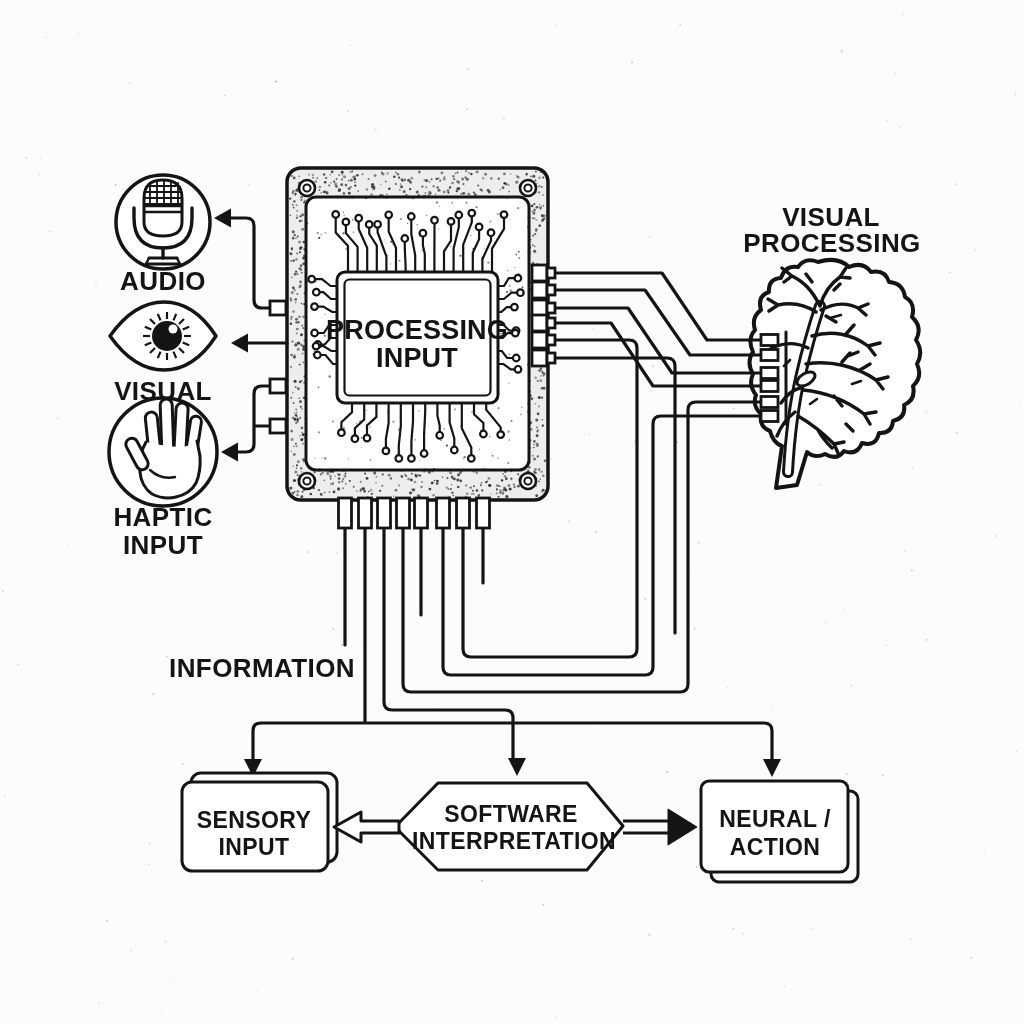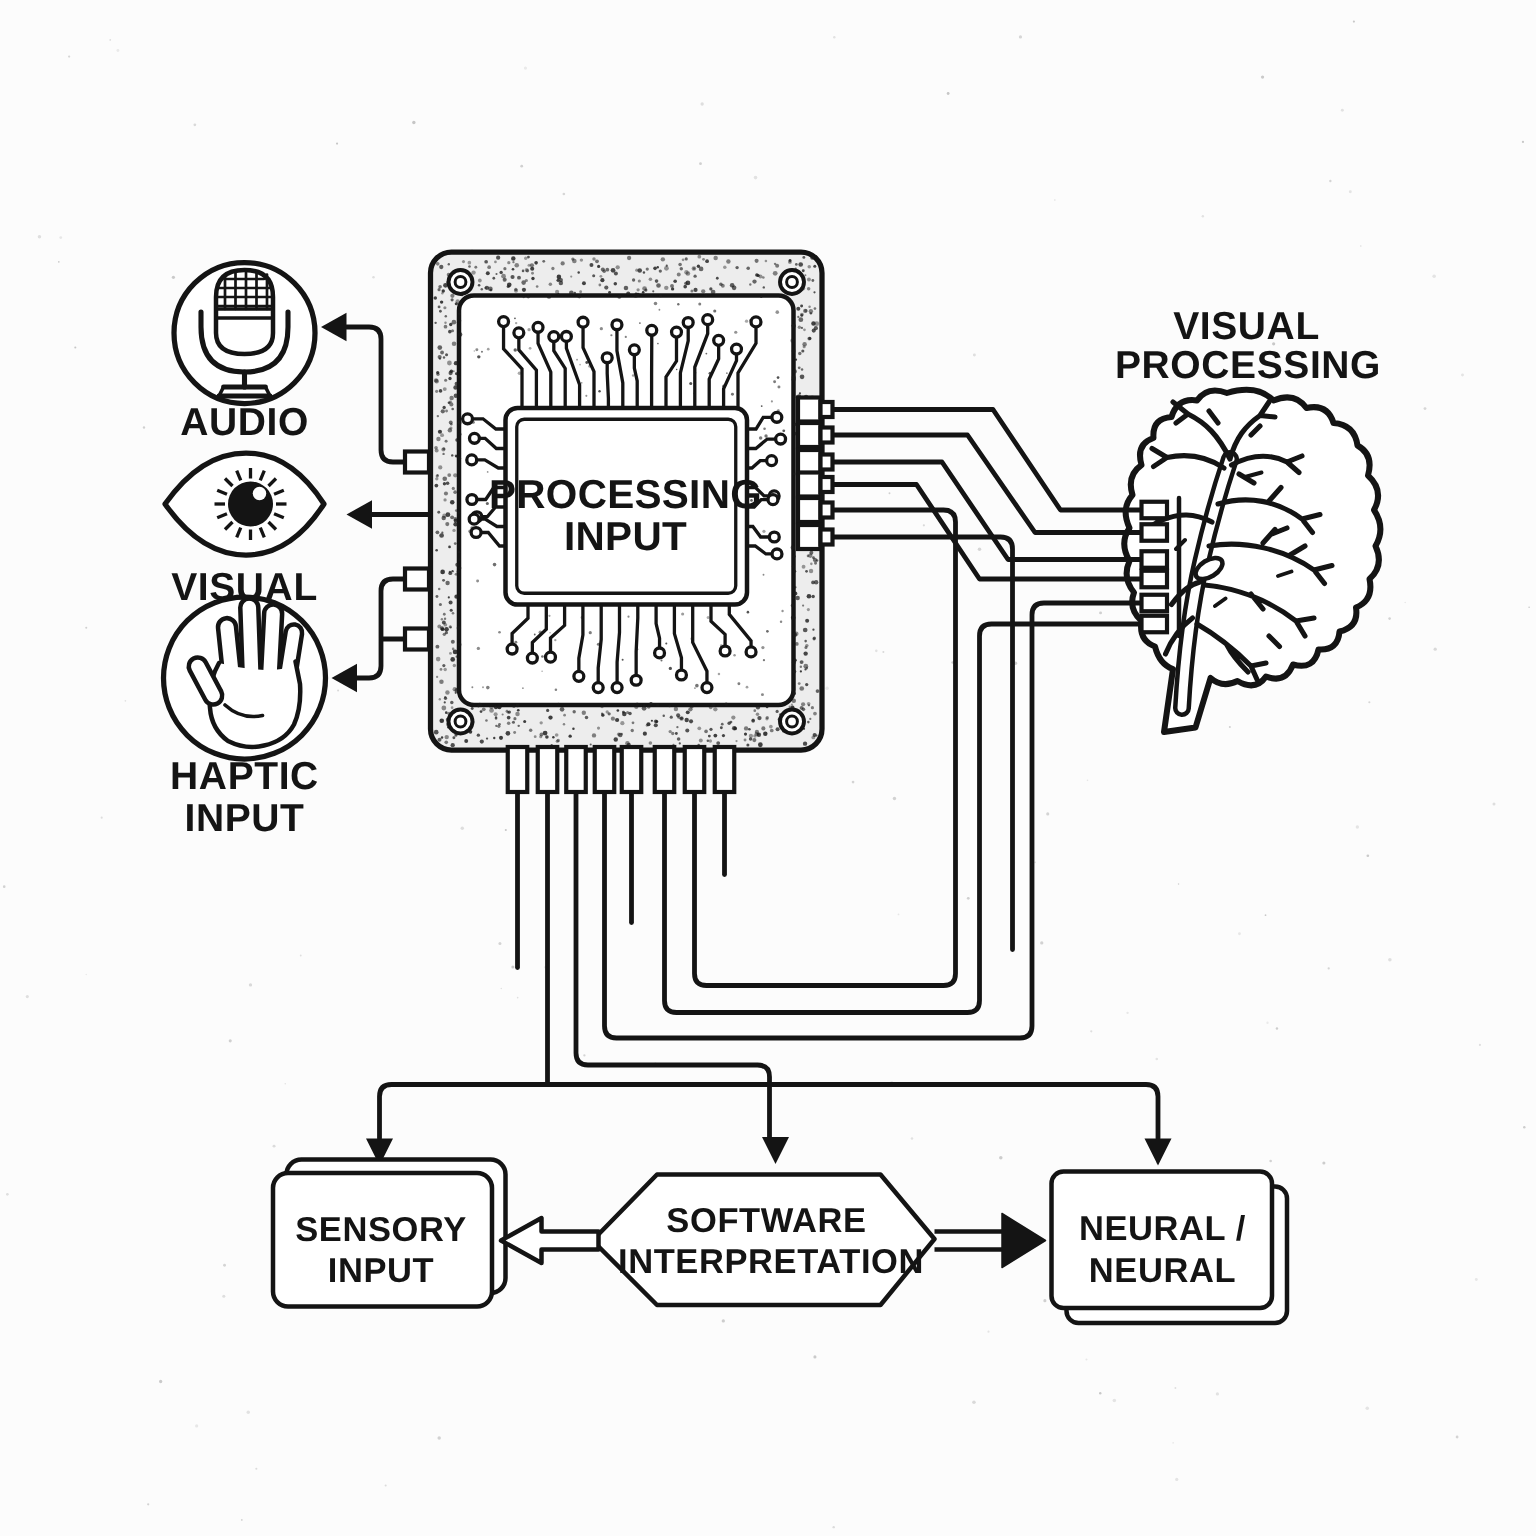--- a/index.html
+++ b/index.html
@@ -1328,19 +1328,20 @@
 </svg>
 
   <div class="lbl s26" style="left:163px;top:281px">AUDIO</div>
   <div class="lbl s26" style="left:163px;top:391px">VISUAL</div>
   <div class="lbl s26" style="left:163px;top:517px">HAPTIC</div>
   <div class="lbl s26" style="left:163px;top:545px">INPUT</div>
   <div class="lbl s21" style="left:417px;top:330px">PROCESSING</div>
   <div class="lbl s21" style="left:417px;top:358px">INPUT</div>
   <div class="lbl s26" style="left:831px;top:217px">VISUAL</div>
   <div class="lbl s26" style="left:832px;top:243px">PROCESSING</div>
+  <div class="lbl s26" style="left:262px;top:668px">INFORMATION</div>
   <div class="lbl s23" style="left:254px;top:820px">SENSORY</div>
   <div class="lbl s23" style="left:254px;top:847px">INPUT</div>
   <div class="lbl s23" style="left:511px;top:814px">SOFTWARE</div>
   <div class="lbl s23" style="left:514px;top:841px">INTERPRETATION</div>
   <div class="lbl s23" style="left:775px;top:819px">NEURAL /</div>
-  <div class="lbl s23" style="left:775px;top:847px">NEURAL</div>
+  <div class="lbl s23" style="left:775px;top:847px">ACTION</div>
 </div>
 
 </body></html>

